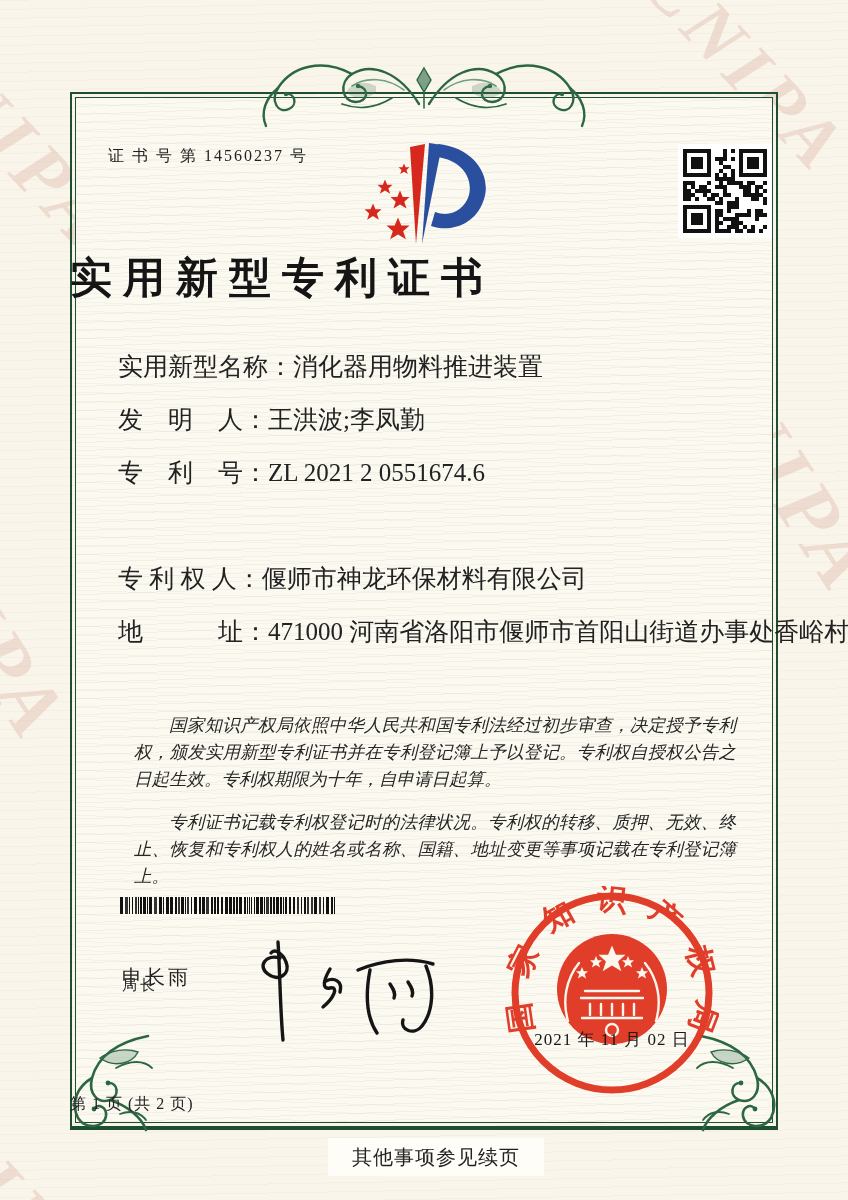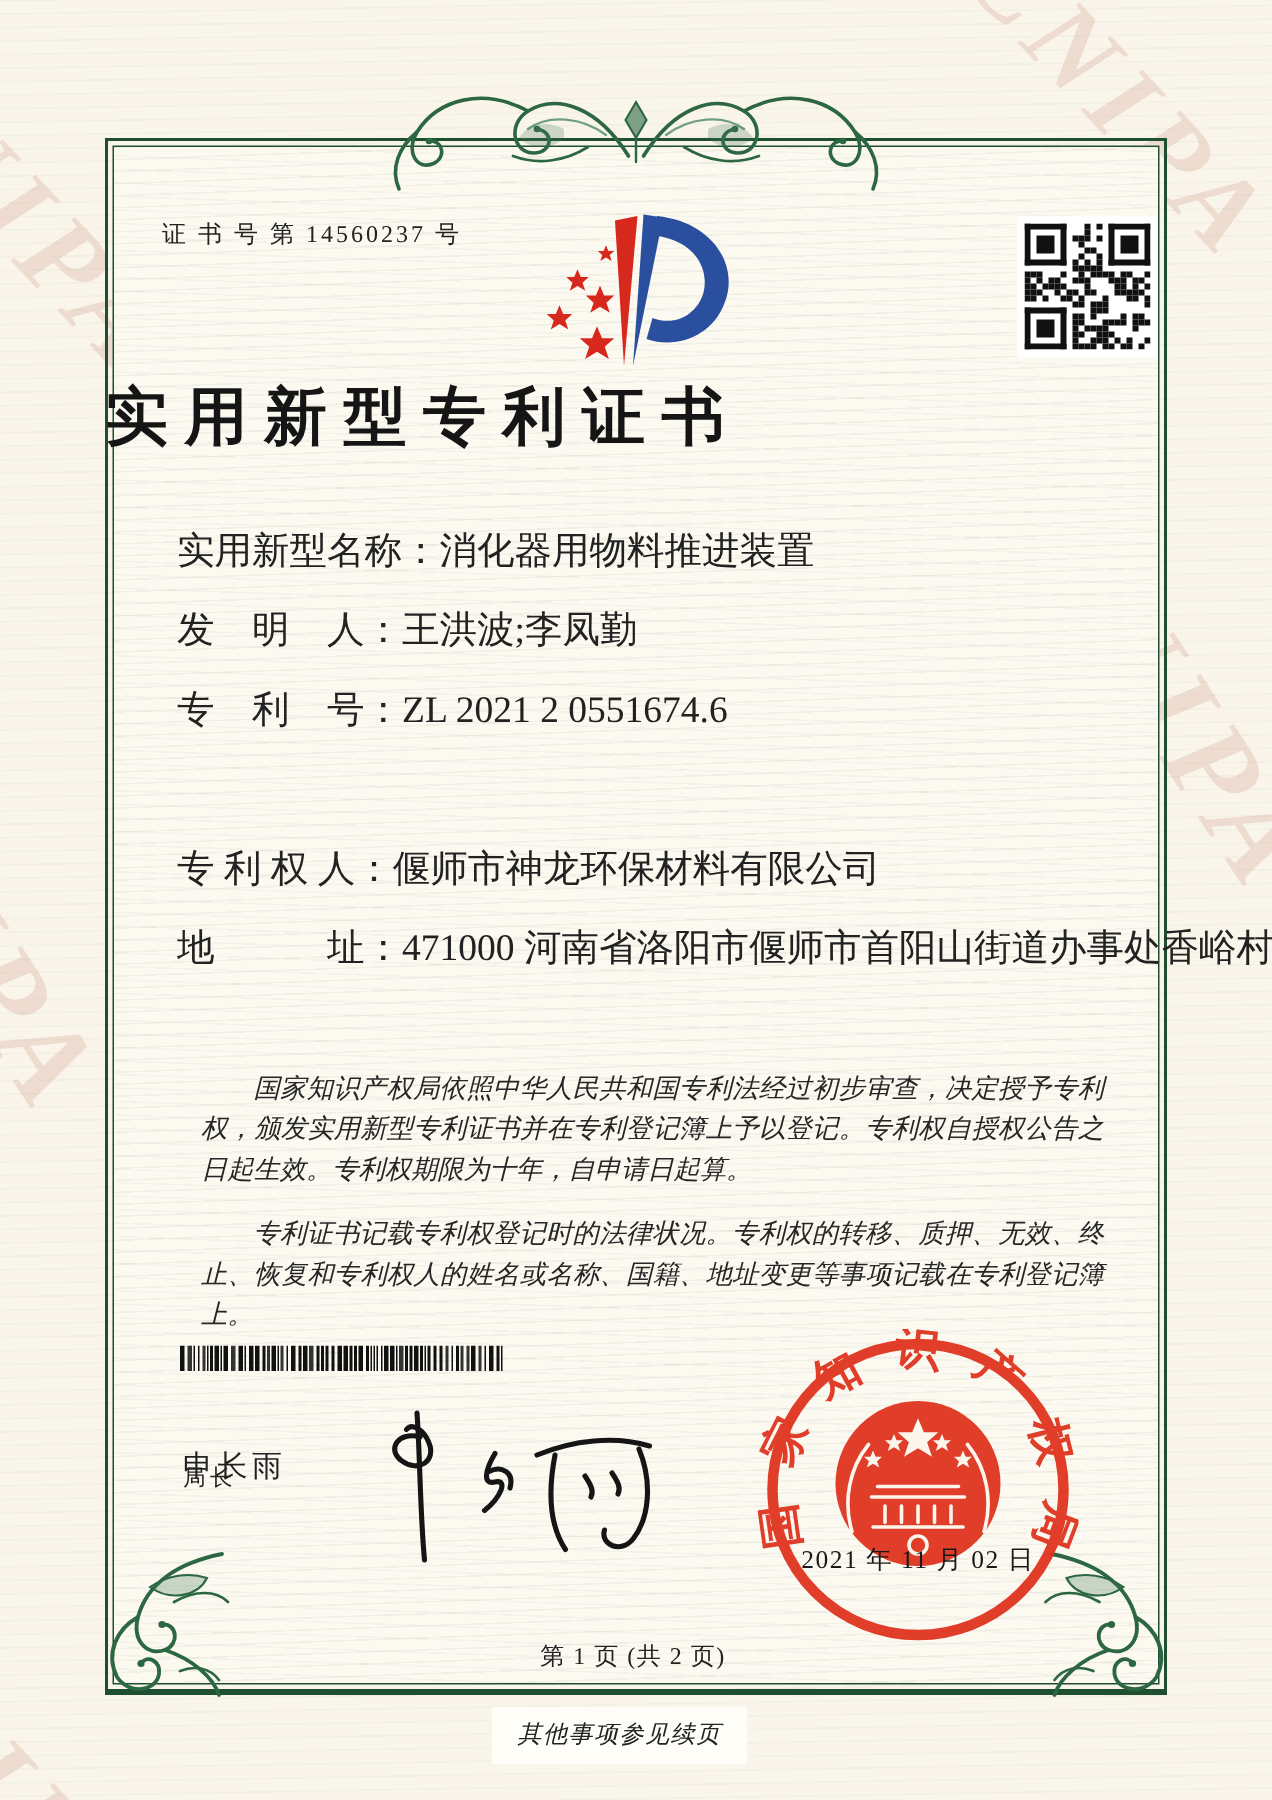--- a/index.html
+++ b/index.html
@@ -58,25 +58,25 @@
   .signer-title{position:absolute;left:122px;top:976px;font-size:15px;letter-spacing:3px;
                 font-family:"Liberation Sans",sans-serif;font-weight:500;z-index:4;}
   .signer-name{position:absolute;left:122px;top:964px;font-size:20px;letter-spacing:3px;
                font-family:"Liberation Sans",sans-serif;font-weight:500;z-index:4;}
   #signature{position:absolute;left:222px;top:936px;z-index:4;}
 
   #seal{position:absolute;left:505px;top:886px;z-index:4;opacity:0.95;}
   .seal-date{position:absolute;left:502px;top:1028px;width:220px;text-align:center;
              font-size:17px;letter-spacing:1px;color:#181818;z-index:5;}
 
-  .page-footer{position:absolute;left:70px;top:1094px;width:704px;text-align:center;
+  .page-footer{position:absolute;left:70px;top:1094px;width:704px;
                font-size:16px;letter-spacing:1px;z-index:4;}
 
-  .cont-note{position:absolute;left:328px;top:1138px;width:170px;height:38px;background:#fffdf8;
-             text-align:center;line-height:38px;font-size:16px;font-style:italic;
+  .cont-note{position:absolute;left:328px;top:1138px;width:216px;height:38px;background:#fffdf8;
+             text-align:center;line-height:38px;font-size:20px;
              letter-spacing:1px;z-index:2;}
 </style>
 </head>
 <body>
 
 <div id="page">
 
   <div class="wm wm1">CNIPA</div>
   <div class="wm wm2">CNIPA</div>
   <div class="wm wm3">CNIPA</div>

